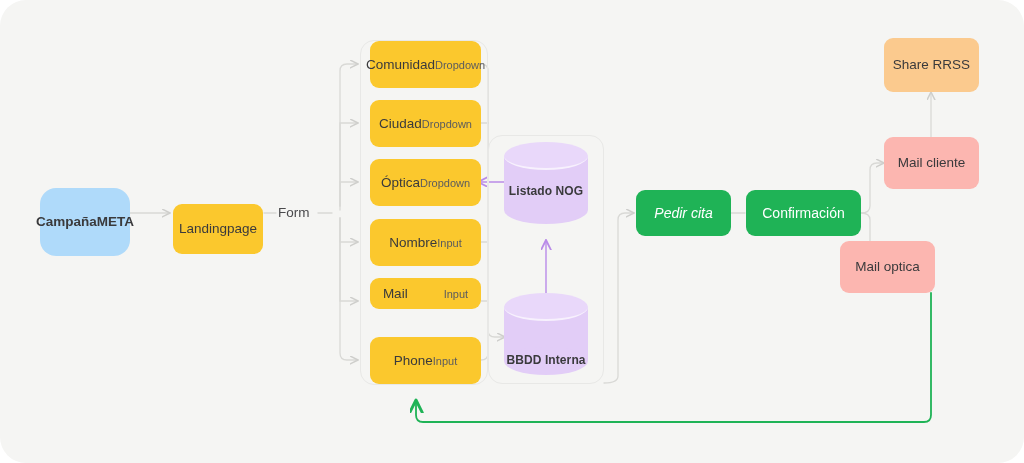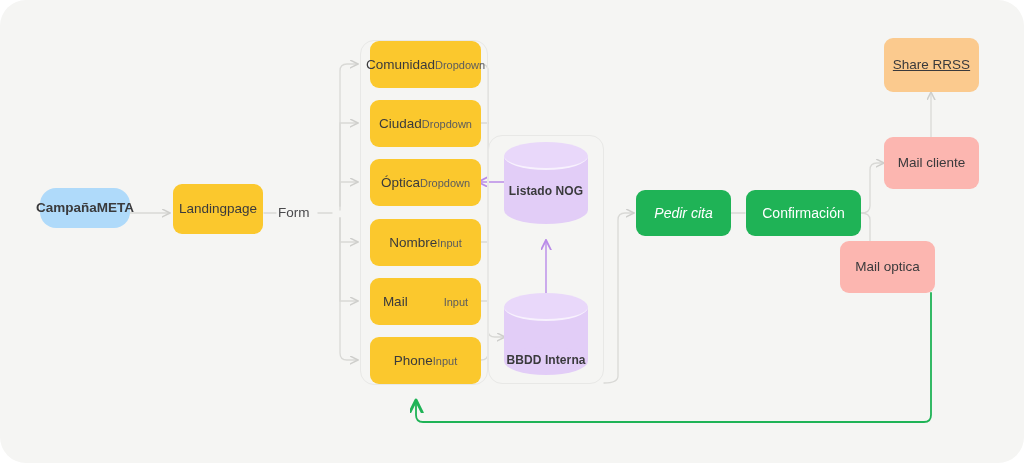--- a/index.html
+++ b/index.html
@@ -27,21 +27,21 @@
   }
   .node .t1{font-size:13.5px;}
   .node .t2{font-size:11px;color:#5B5B5E;margin-top:1px;}
   .node.bold .t1{font-weight:bold;}
 
   .blue{background:#AFDAFA;border-radius:16px;}
   .yellow{background:#FBC82D;}
   .green{background:#1FB356;color:#ffffff;}
   .green .t1{font-size:14px;}
   .pink{background:#FCB6B0;}
-  .orange{background:#FBCA8E;text-decoration:underline;}
+  .orange{background:#FBCA8E;}
 
   .plabel{
     position:absolute;
     font-size:13.5px;
     color:#4A4A4C;
     white-space:nowrap;
   }
 
   
   .group{
@@ -151,26 +151,26 @@
     </g>
 
     <g stroke="#1FB356" stroke-width="1.8" fill="none" stroke-linecap="round" stroke-linejoin="round">
       <path d="M931,293 L931,415 Q931,422 924,422 L423,422 Q416,422 416,415 L416,400" marker-end="url(#ah-green)"></path>
     </g>
   </svg>
 
   <div class="group" style="left:360px;top:40px;width:128px;height:345px;"></div>
   <div class="group" style="left:488px;top:135px;width:116px;height:249px;"></div>
 
-  <div class="node blue bold" style="left:40px;top:188px;width:90px;height:40px;">
+  <div class="node blue bold" style="left:40px;top:188px;width:90px;height:68px;">
     <span class="t1">Campaña</span>
     <span class="t1" style="font-weight:bold">META</span>
   </div>
 
-  <div class="node yellow" style="left:173px;top:184px;width:90px;height:50px;">
+  <div class="node yellow" style="left:173px;top:204px;width:90px;height:50px;">
     <span class="t1">Landing</span>
     <span class="t1">page</span>
   </div>
 
   <div class="plabel" style="left:278px;top:205px;">Form</div>
 
   <div class="node yellow" style="left:370px;top:41px;width:111px;height:47px;">
     <span class="t1">Comunidad</span>
     <span class="t2">Dropdown</span>
   </div>
@@ -179,21 +179,21 @@
     <span class="t2">Dropdown</span>
   </div>
   <div class="node yellow" style="left:370px;top:159px;width:111px;height:47px;">
     <span class="t1">Óptica</span>
     <span class="t2">Dropdown</span>
   </div>
   <div class="node yellow" style="left:370px;top:219px;width:111px;height:47px;">
     <span class="t1">Nombre</span>
     <span class="t2">Input</span>
   </div>
-  <div class="node yellow" style="left:370px;top:278px;width:111px;height:47px;gap:36px;">
+  <div class="node yellow" style="left:370px;top:278px;width:111px;height:31px;gap:36px;">
     <span class="t1">Mail</span>
     <span class="t2">Input</span>
   </div>
   <div class="node yellow" style="left:370px;top:337px;width:111px;height:47px;">
     <span class="t1">Phone</span>
     <span class="t2">Input</span>
   </div>
 
   <div class="cyl" style="left:504px;top:142px;width:84px;height:82px;">
     <div class="body"></div>

